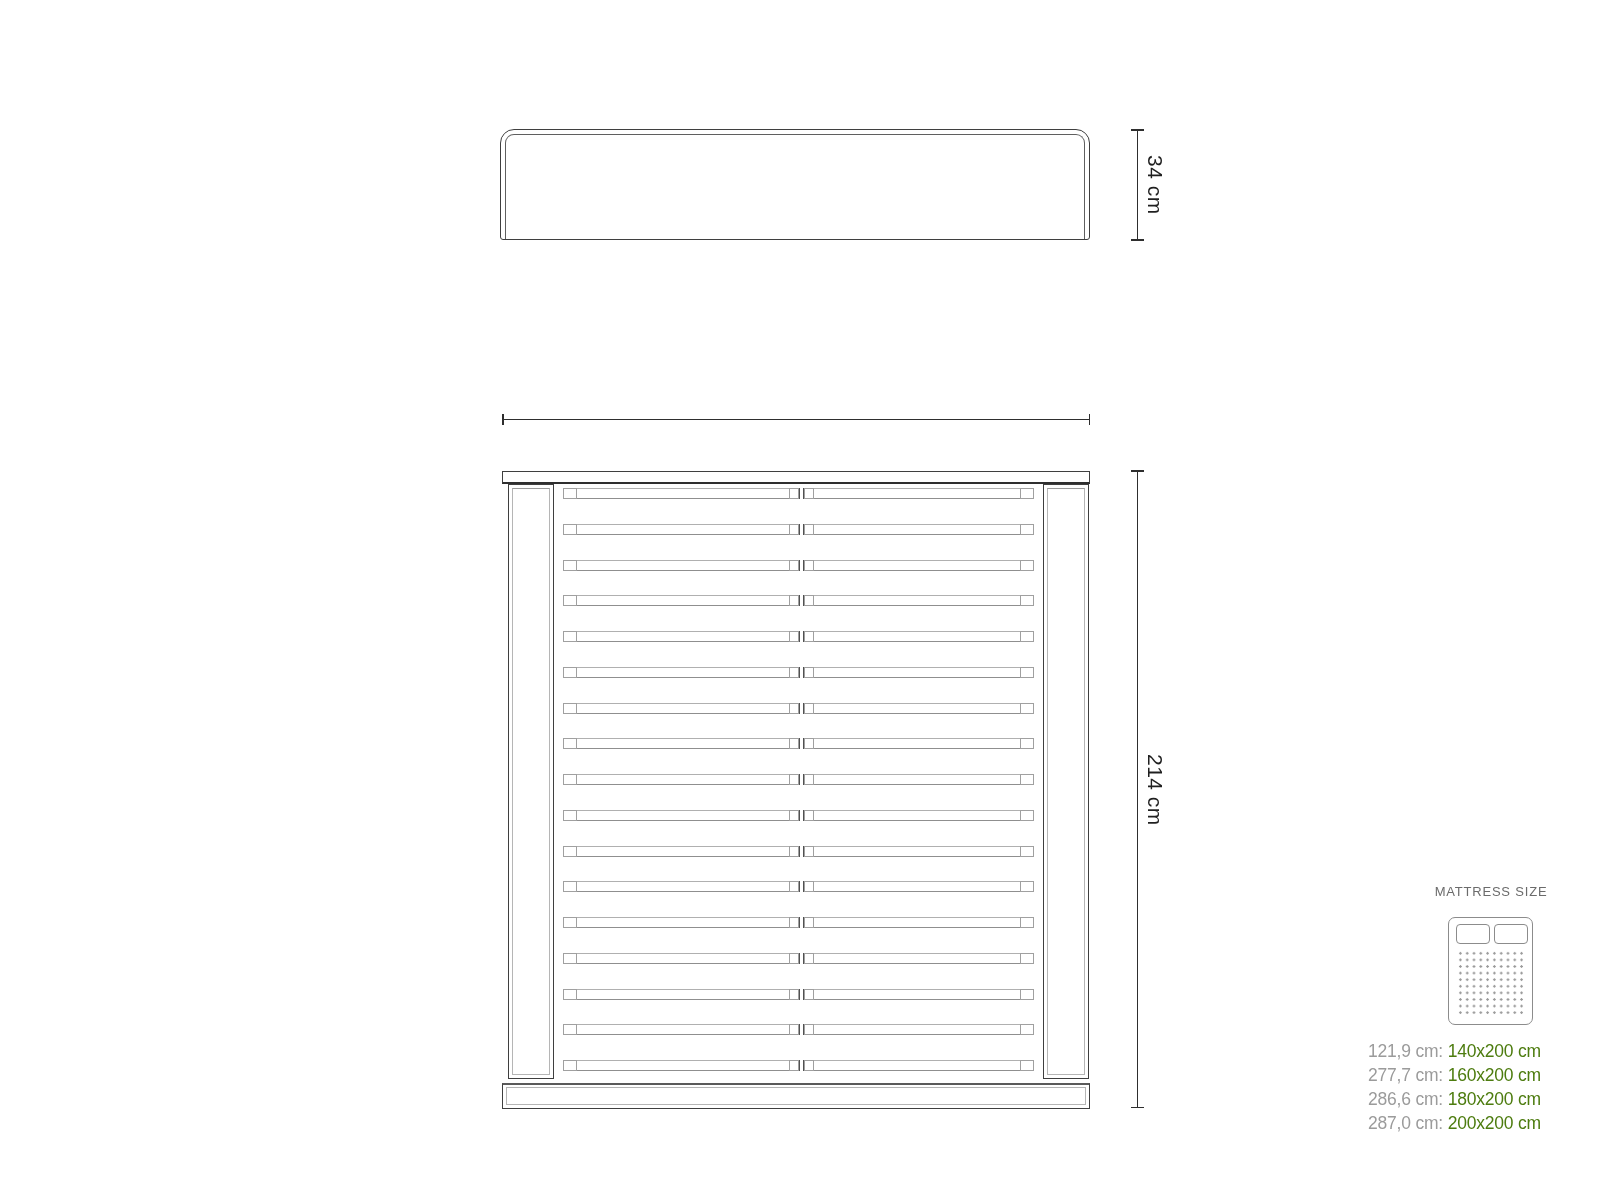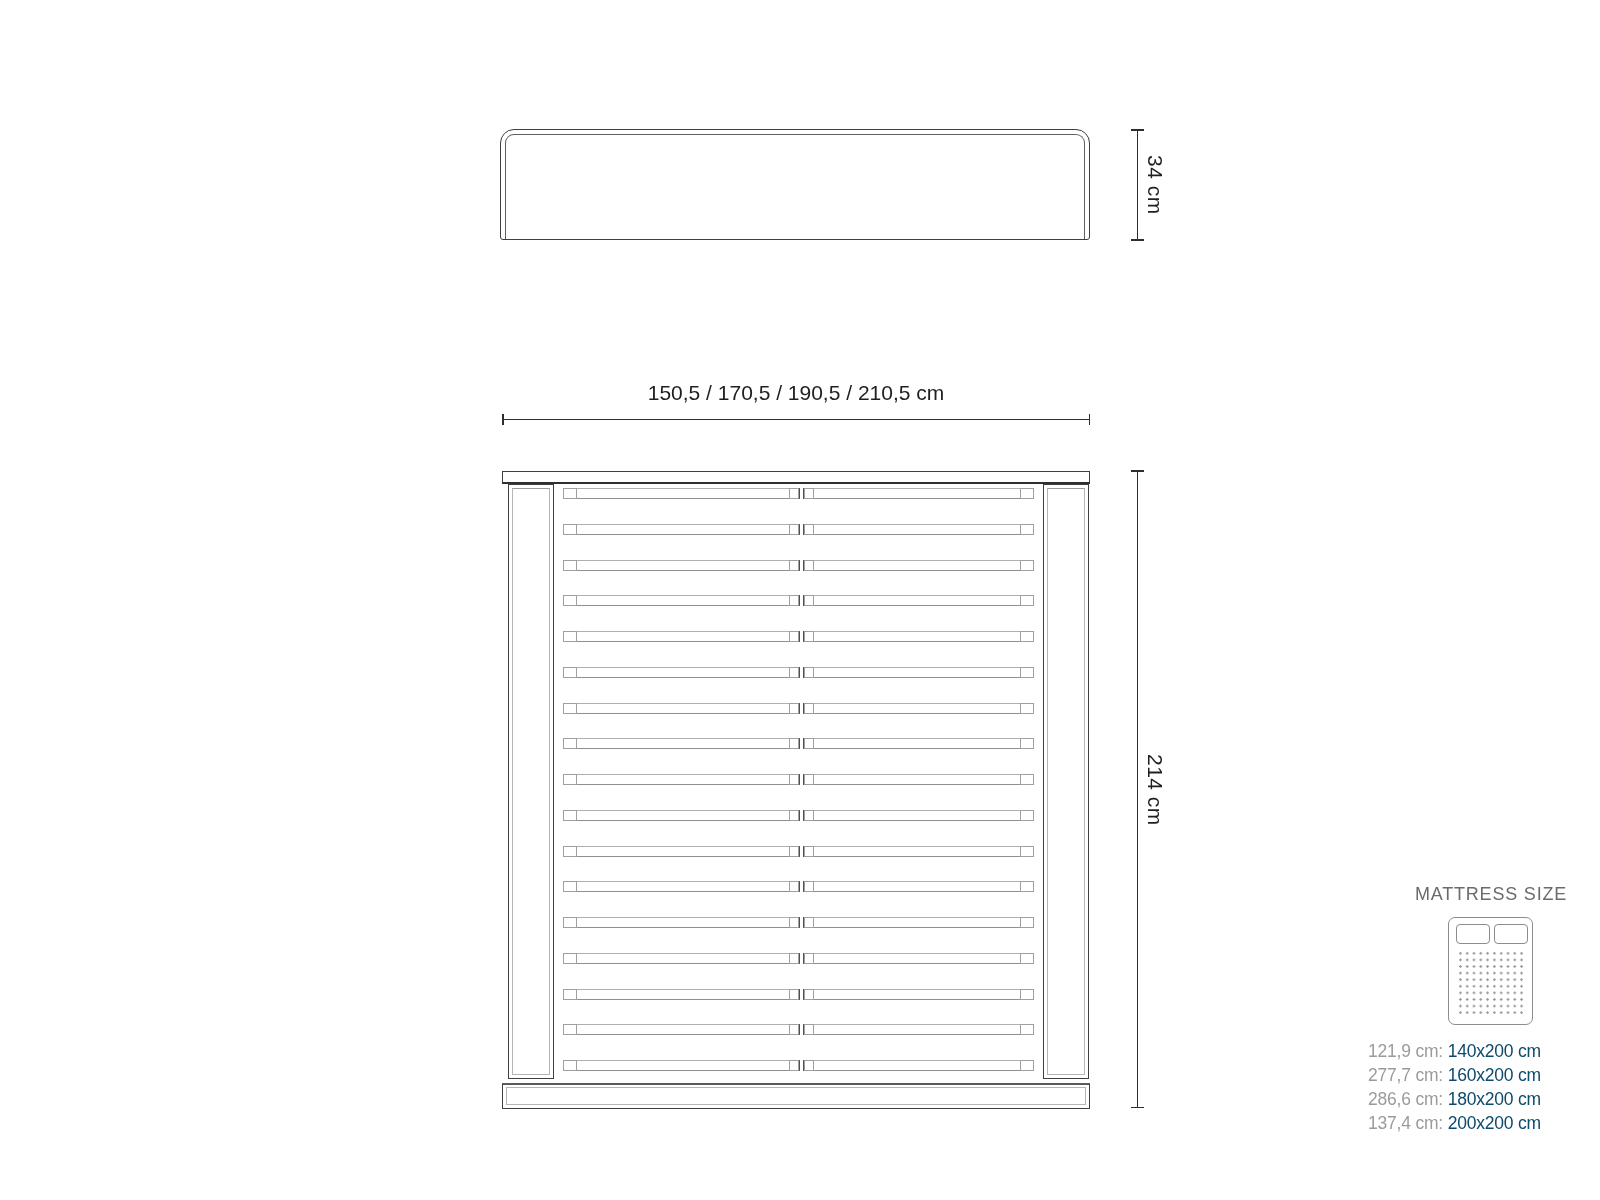--- a/index.html
+++ b/index.html
@@ -68,58 +68,57 @@
   .cap-cl{left:225px;width:10px;}
   .cap-cr{left:240px;width:10px;}
   .beam{
     position:absolute;top:-1px;height:11px;left:235px;width:5px;background:#fff;
     border-left:1.7px solid #515151;border-right:1.7px solid #515151;
   }
 
   
   .mattress-title{
     position:absolute;left:1410px;top:884px;width:162px;text-align:center;
-    font-size:18px;letter-spacing:0.8px;color:#6b6b6b;
+    font-size:13px;letter-spacing:0.8px;color:#6b6b6b;
   }
   .mattress-icon{
     position:absolute;left:1448px;top:917px;width:85px;height:108px;background:#fff;
     border:1.4px solid #8c8c8c;border-radius:7px;
   }
   .pillow{
     position:absolute;top:6px;width:34px;height:20px;border:1.2px solid #8c8c8c;border-radius:4px;background:#fff;
   }
   .pillow-left{left:7px;}
   .pillow-right{left:45px;}
   .tuft-dots{
     position:absolute;left:7px;right:6px;top:31px;bottom:7px;
     background-image:radial-gradient(circle, #9a9a9a 1.1px, rgba(255,255,255,0) 1.4px);
     background-size:6.8px 6.6px;background-position:1px 1px;
   }
   .mattress-list{
     position:absolute;left:1361px;top:1039px;width:180px;text-align:right;
     font-size:17.5px;line-height:24px;letter-spacing:-0.2px;white-space:nowrap;
   }
   .mattress-row .frame-size{color:#9b9b9b;}
-  .mattress-row .mattress-size{color:#0c4a6e;}
+  .mattress-row .mattress-size{color:#4d7c0f;}
 </style>
 </head>
 <body>
 
 <div class="canvas">
 
   <div class="headboard">
     <div class="headboard-inner"></div>
   </div>
 
   <div class="vline" style="left:1137px;top:130px;height:110px;"></div>
   <div class="vcap" style="left:1130.5px;top:129px;"></div>
   <div class="vcap" style="left:1130.5px;top:239px;"></div>
   <div class="vlabel" style="left:1143px;top:129px;height:111px;">34 cm</div>
 
-  <div class="hlabel" style="left:502px;top:381px;width:588px;">150,5 / 170,5 / 190,5 / 210,5 cm</div>
   <div class="hline" style="left:502px;top:419px;width:588px;"></div>
   <div class="hcap" style="left:502px;top:414px;"></div>
   <div class="hcap" style="left:1088.5px;top:414px;"></div>
 
   <div class="planview">
     <div class="plan-topbar"></div>
     <div class="rail rail-left">
       <div class="rail-inner"></div>
     </div>
     <div class="rail rail-right">
@@ -259,16 +258,16 @@
   <div class="mattress-title">MATTRESS SIZE</div>
   <div class="mattress-icon">
     <div class="pillow pillow-left"></div>
     <div class="pillow pillow-right"></div>
     <div class="tuft-dots"></div>
   </div>
   <div class="mattress-list">
     <div class="mattress-row"><span class="frame-size">121,9 cm: </span><span class="mattress-size">140x200 cm</span></div>
     <div class="mattress-row"><span class="frame-size">277,7 cm: </span><span class="mattress-size">160x200 cm</span></div>
     <div class="mattress-row"><span class="frame-size">286,6 cm: </span><span class="mattress-size">180x200 cm</span></div>
-    <div class="mattress-row"><span class="frame-size">137,4 cm: </span><span class="mattress-size">200x200 cm</span></div>
+    <div class="mattress-row"><span class="frame-size">287,0 cm: </span><span class="mattress-size">200x200 cm</span></div>
   </div>
 
 </div>
 
 </body></html>

